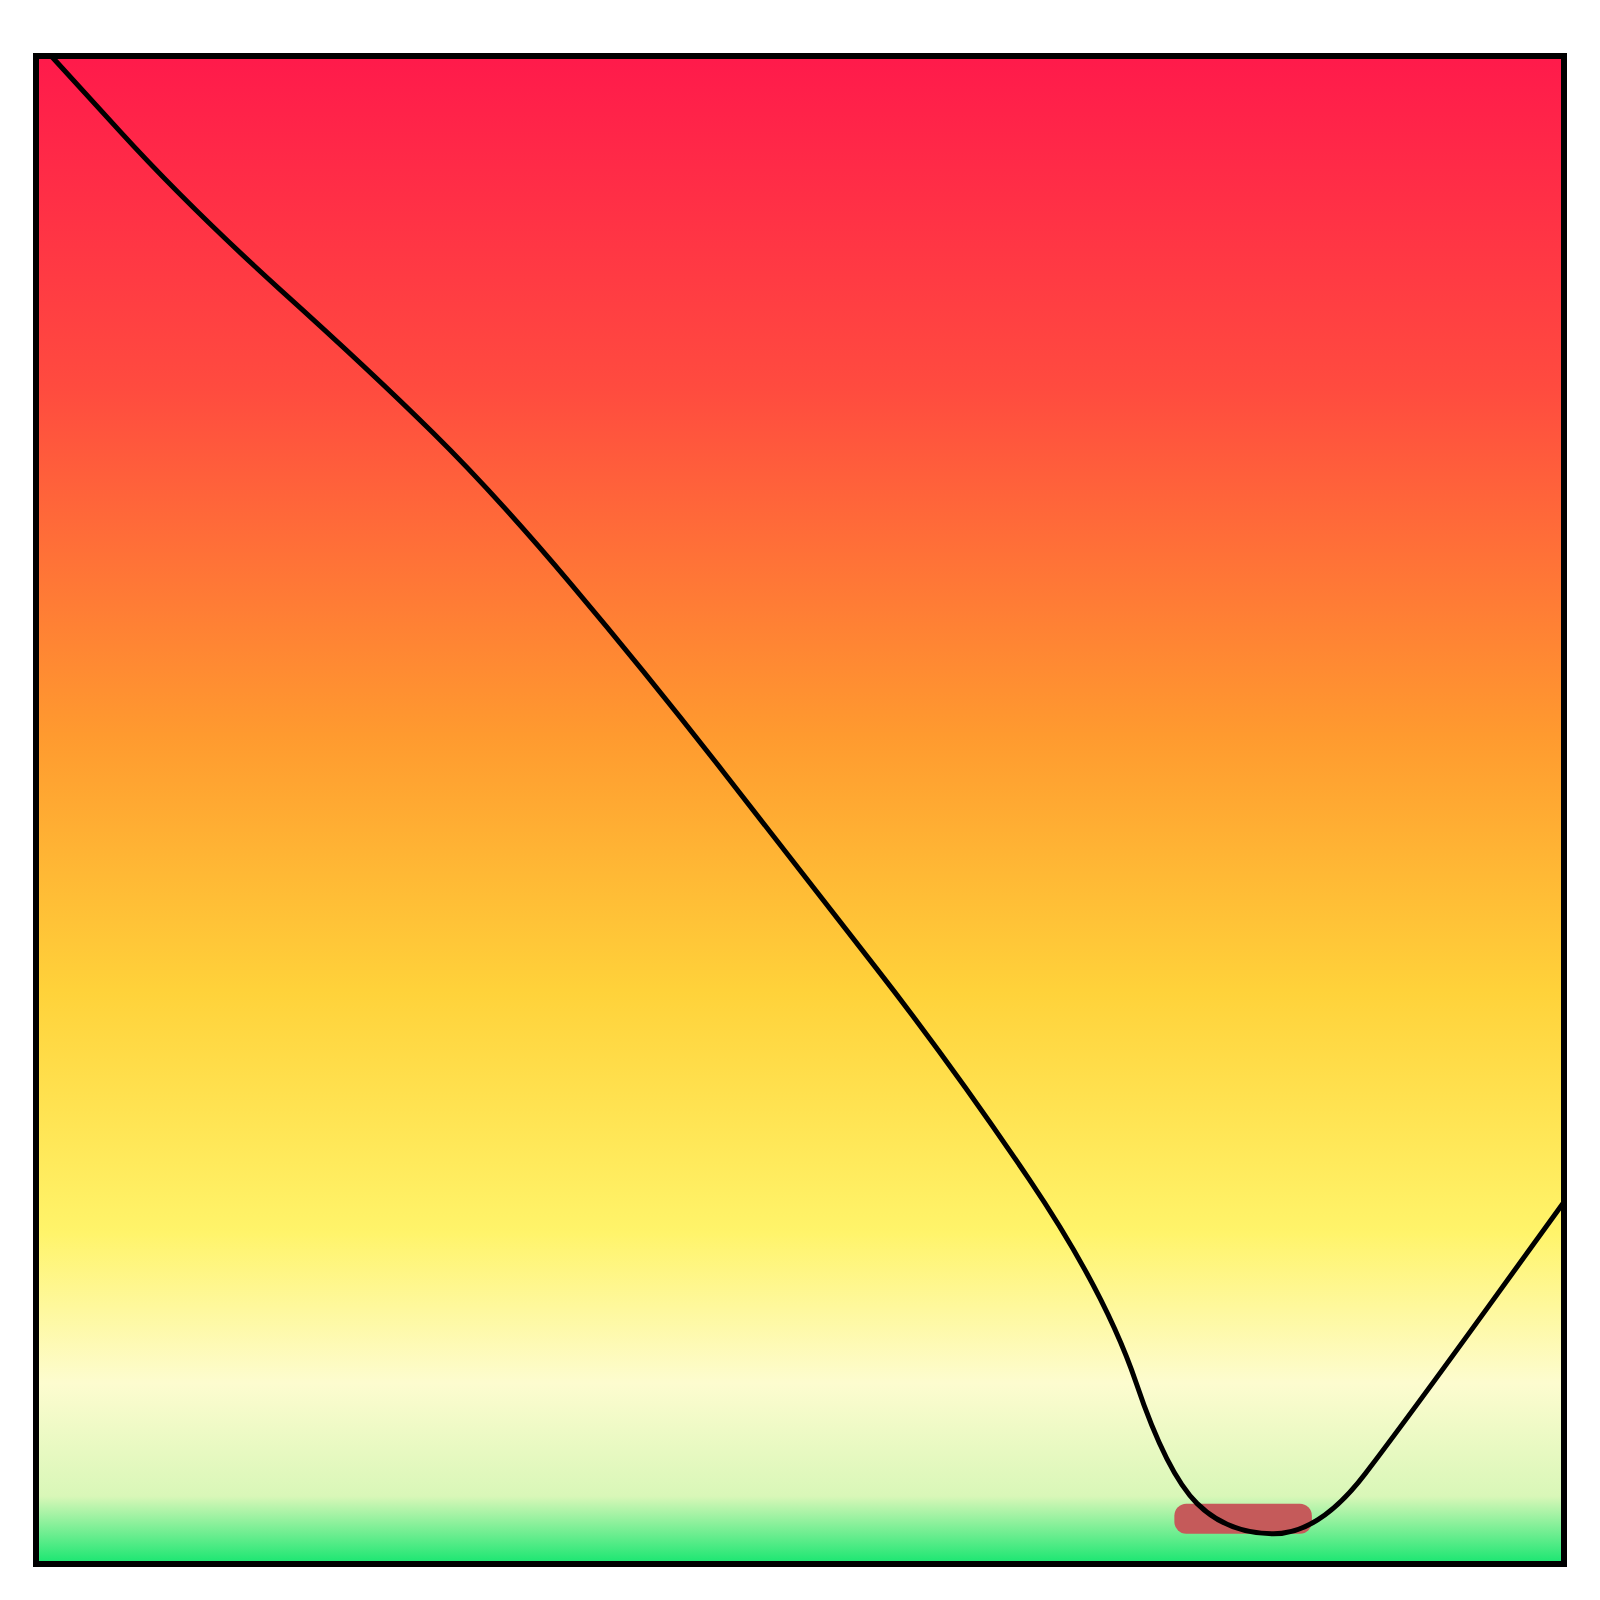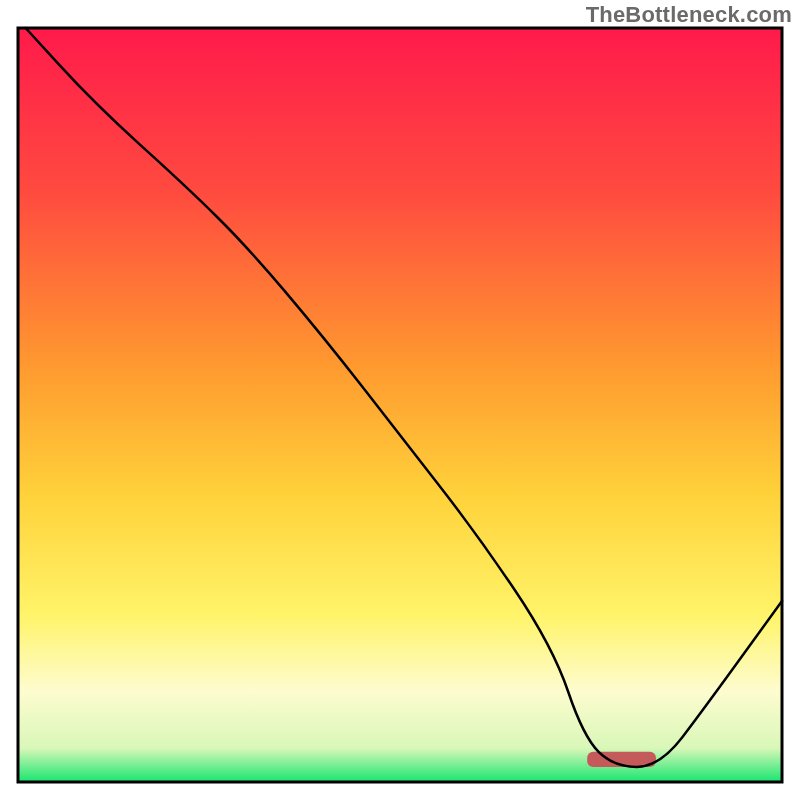--- a/index.html
+++ b/index.html
@@ -28,21 +28,20 @@
     user-select: none;
   }
   svg.chart {
     display: block;
   }
 </style>
 </head>
 <body>
 
 <div class="container">
-  <div class="watermark">TheBottleneck.com</div>
 
   <svg class="chart" width="800" height="800" viewBox="0 0 800 800">
     <defs>
       <linearGradient id="bg-grad" x1="0" y1="0" x2="0" y2="1">
       <stop offset="0.00%" stop-color="#ff1a4b"></stop>
           <stop offset="22.00%" stop-color="#ff4b3f"></stop>
           <stop offset="45.00%" stop-color="#ff9a2f"></stop>
           <stop offset="62.00%" stop-color="#ffd23a"></stop>
           <stop offset="78.00%" stop-color="#fff46a"></stop>
           <stop offset="88.00%" stop-color="#fdfccf"></stop>

